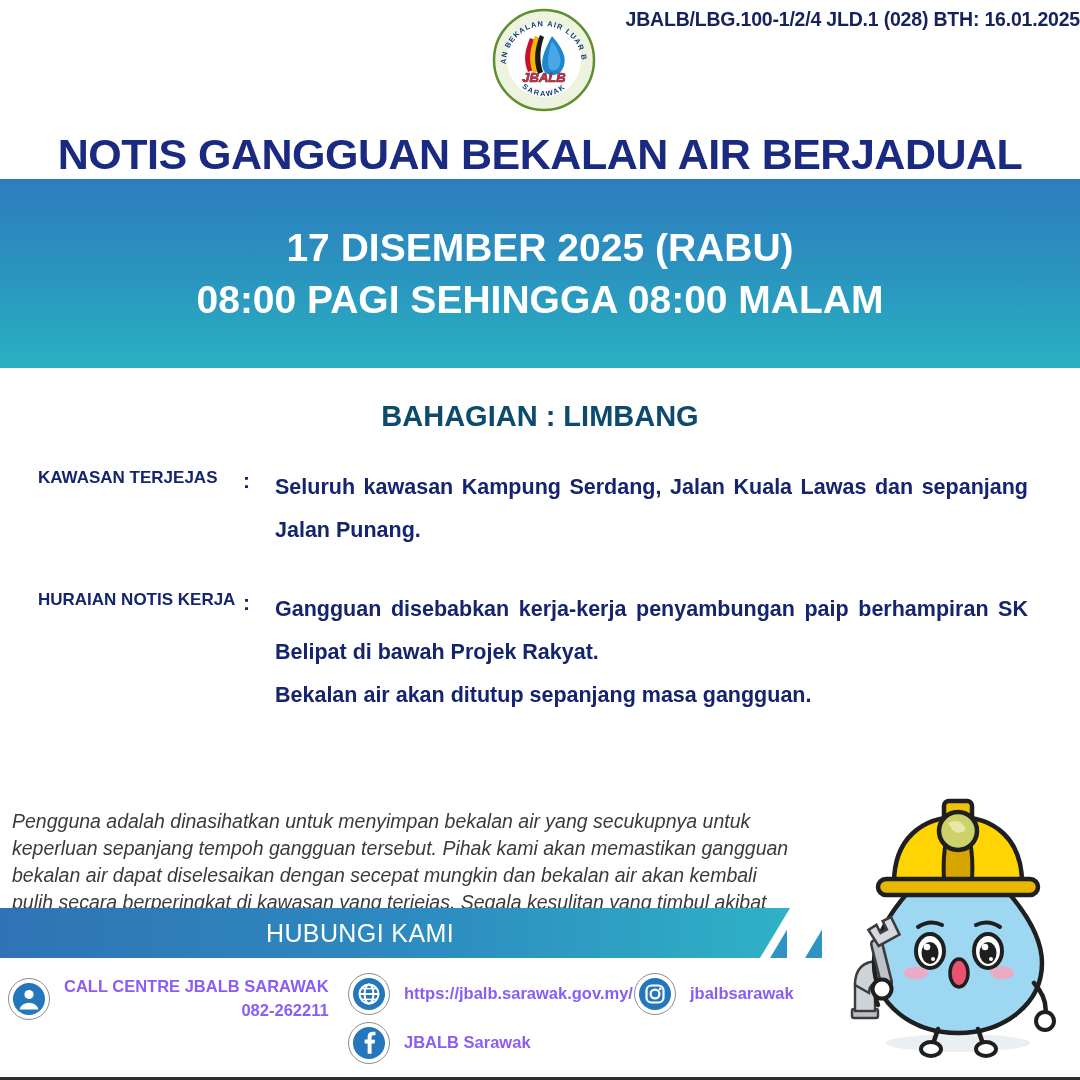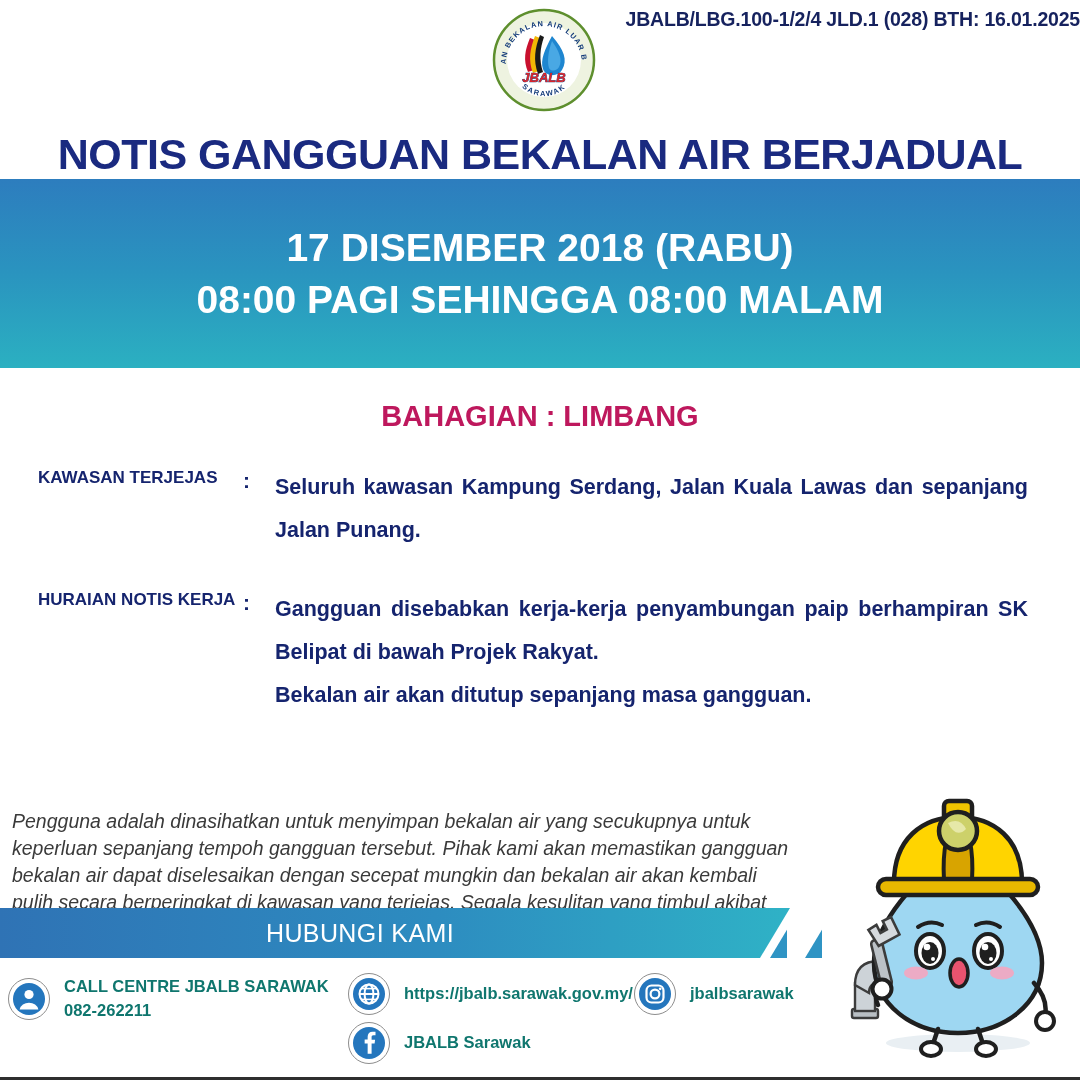--- a/index.html
+++ b/index.html
@@ -54,21 +54,21 @@
   .date-line, .time-line {
     font-size: 39px; font-weight: bold; letter-spacing: 0px;
     line-height: 1.32;
     text-align: center;
   }
 
   
   .division-row {
     position: absolute; top: 400px; left: 0; width: 1080px;
     display: flex; justify-content: center; gap: 98px;
-    font-size: 29px; font-weight: bold; color: #be185d;
+    font-size: 29px; font-weight: bold; color: #0c4a6e;
   }
 
   
   .details { position: absolute; top: 466px; left: 0; width: 1080px; }
   .detail-row { display: flex; margin-bottom: 26px; }
   .detail-label {
     width: 243px; padding-left: 38px; box-sizing: border-box;
     font-size: 17px; font-weight: bold; color: #15246e;
     line-height: 1.45; white-space: nowrap;
   }
@@ -124,22 +124,22 @@
   .c-icon {
     width: 42px; height: 42px; flex: 0 0 42px;
     border-radius: 50%;
     border: 1.5px solid #8d8d8d;
     display: flex; align-items: center; justify-content: center;
     box-sizing: border-box; position: relative;
   }
   .c-icon svg { display:block; }
   .c-text {
     margin-left: 14px;
-    font-size: 16.5px; font-weight: bold; color: #0f766e;
-    line-height: 1.45; white-space: nowrap;
+    font-size: 16.5px; font-weight: bold; color: #8b5cf6;
+    line-height: 1.45; white-space: nowrap; text-align: right;
   }
   .c-text .sub { display: block; }
 
   .c-call { top: 10px; left: 8px; }
   .c-web  { top: 8px;  left: 348px; }
   .c-fb   { top: 57px; left: 348px; }
   .c-ig   { top: 8px;  left: 634px; }
 
   
   .mascot {
@@ -181,21 +181,21 @@
       <path d="M60 28 C 72 42, 76 52, 70 62 C 66 69, 54 69, 51 61 C 48 52, 53 41, 60 28 Z" fill="#1e86d0"></path>
       <path d="M60 33 C 67 43, 71 52, 67 59 C 65 63, 59 64, 57 60 C 55 54, 56 44, 60 33 Z" fill="#49a8e4"></path>
       <text x="52" y="74" font-size="13" font-weight="bold" font-style="italic" fill="#d8232a" text-anchor="middle" font-family="Liberation Sans, sans-serif" stroke="#123a7a" stroke-width="0.7" paint-order="stroke">JBALB</text>
     </svg>
   </div>
 </div>
 
 <div class="notice-title">NOTIS GANGGUAN BEKALAN AIR BERJADUAL</div>
 
 <div class="date-banner">
-  <div class="date-line">17 DISEMBER 2018 (RABU)</div>
+  <div class="date-line">17 DISEMBER 2025 (RABU)</div>
   <div class="time-line">08:00 PAGI SEHINGGA 08:00 MALAM</div>
 </div>
 
 <div class="division-row">
   <div>BAHAGIAN : LIMBANG</div>
 </div>
 
 <div class="details">
 
   <div class="detail-row">

